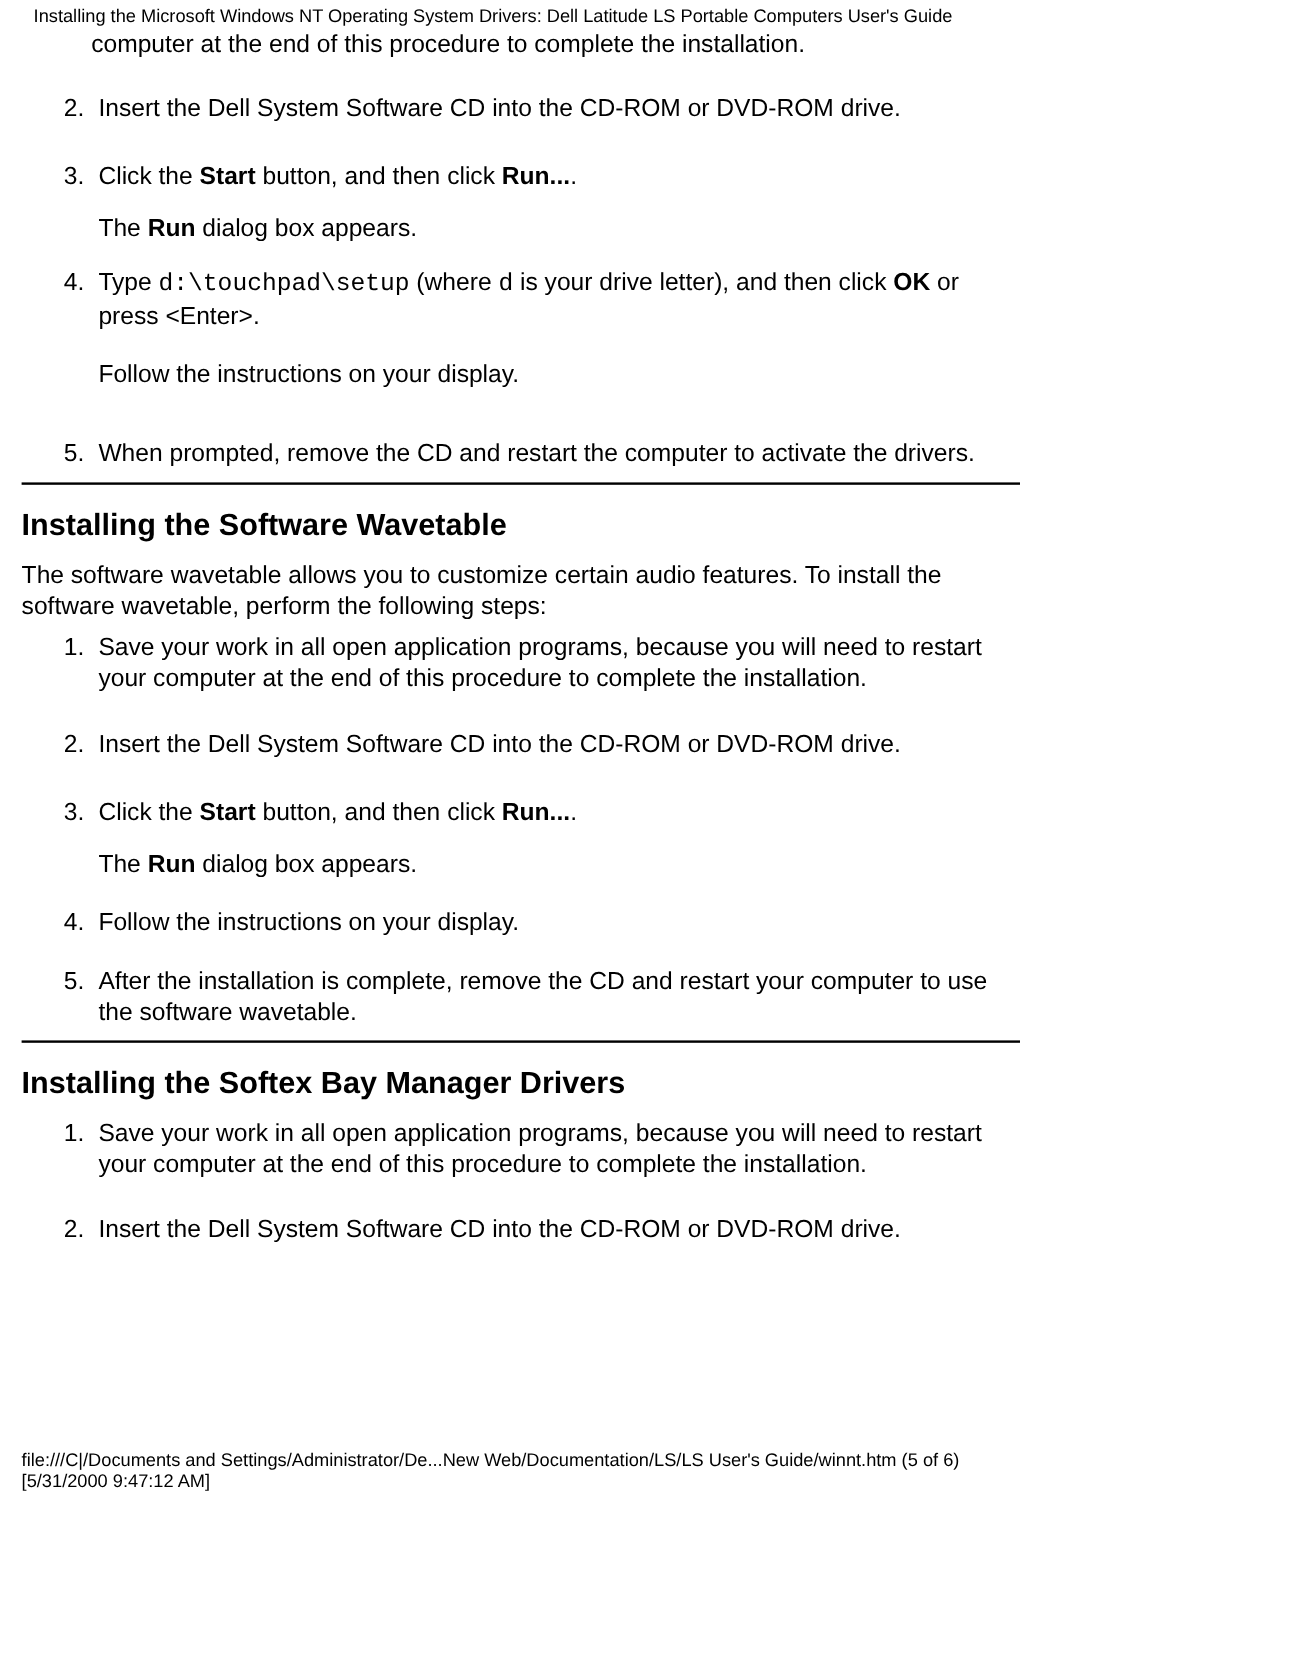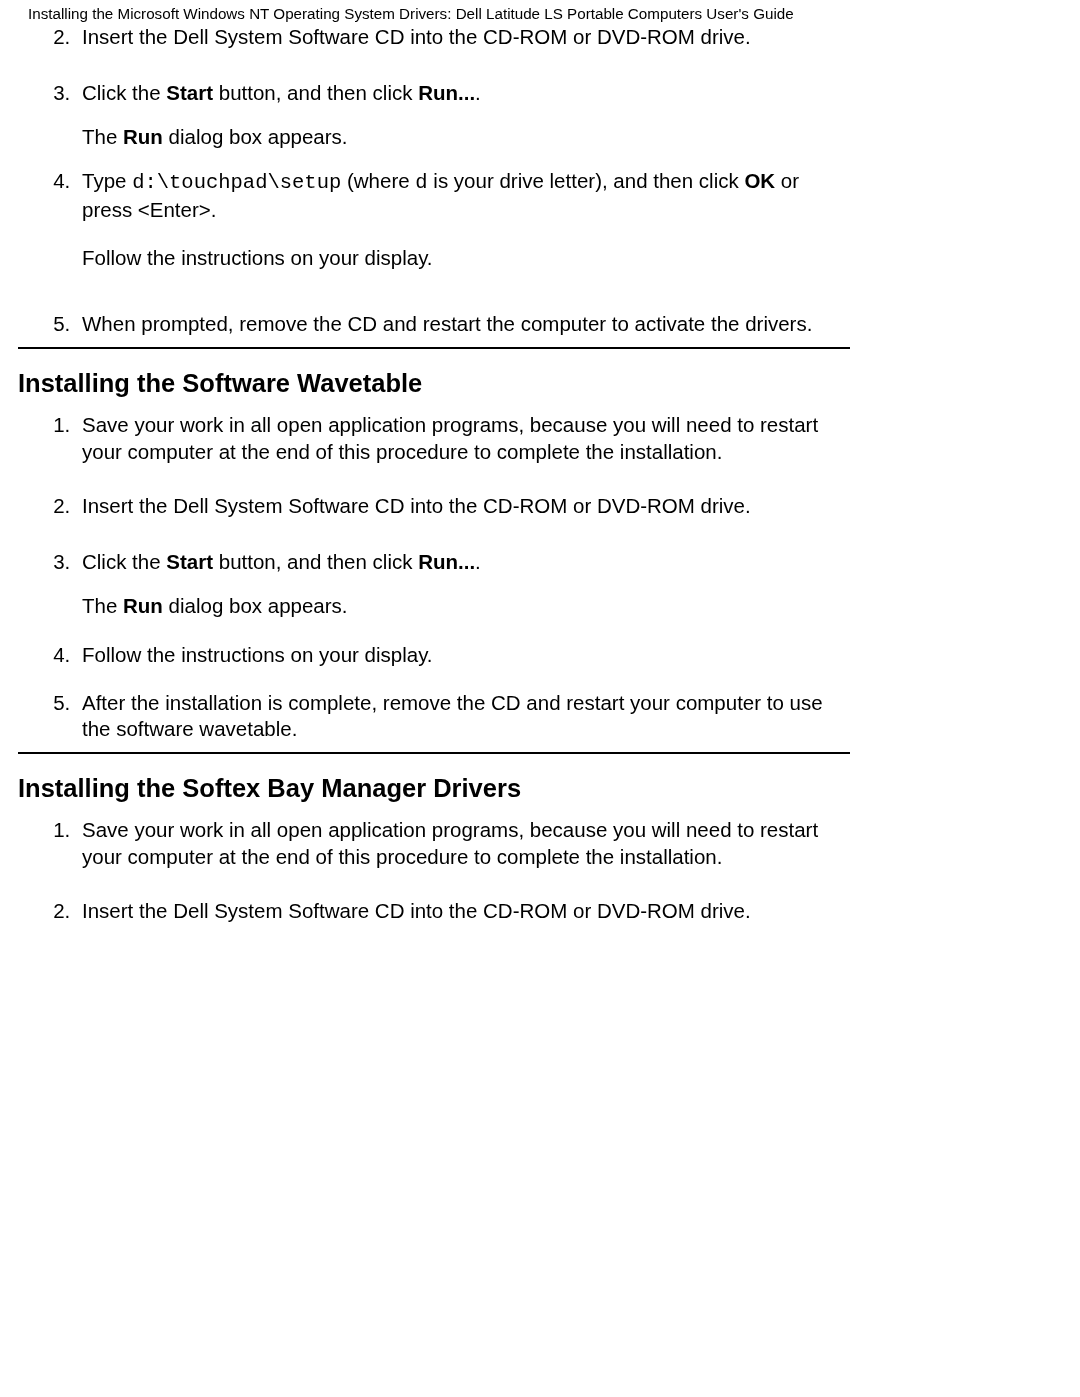--- a/index.html
+++ b/index.html
@@ -63,20 +63,23 @@
   }
 </style>
 </head>
 <body>
 
 <div class="page">
 
   <div class="header-line">Installing the Microsoft Windows NT Operating System Drivers:  Dell Latitude LS Portable Computers User's Guide</div>
 
   <ol class="numbered" start="2" style="margin-top:0;">
+    <li value="1" style="list-style:none; margin-left:-30px; padding-left:30px; margin-bottom:28px;">
+      <span>computer at the end of this procedure to complete the installation.</span>
+    </li>
     <li value="2" style="margin-bottom:30px;">
       <span>Insert the </span><span class="ital">Dell System Software</span><span> CD into the CD-ROM or DVD-ROM drive.</span>
     </li>
     <li value="3">
       <div class="para">
         <span>Click the </span><span class="bold">Start</span><span> button, and then click </span><span class="bold">Run...</span><span>.</span>
       </div>
       <div class="para" style="margin-bottom:0;">
         <span>The </span><span class="bold">Run</span><span> dialog box appears.</span>
       </div>
@@ -90,20 +93,21 @@
       </div>
     </li>
     <li value="5" style="margin-bottom:10px;margin-top:40px;">
       <span>When prompted, remove the CD and restart the computer to activate the drivers.</span>
     </li>
   </ol>
 
   <hr class="rule">
 
   <h2 class="section-heading">Installing the Software Wavetable</h2>
+  <div class="body-text">The software wavetable allows you to customize certain audio features. To install the software wavetable, perform the following steps:</div>
   <ol class="numbered">
     <li style="margin-bottom:28px;">
       <span>Save your work in all open application programs, because you will need to restart your computer at the end of this procedure to complete the installation.</span>
     </li>
     <li style="margin-bottom:30px;">
       <span>Insert the </span><span class="ital">Dell System Software</span><span> CD into the CD-ROM or DVD-ROM drive.</span>
     </li>
     <li>
       <div class="para">
         <span>Click the </span><span class="bold">Start</span><span> button, and then click </span><span class="bold">Run...</span><span>.</span>
@@ -127,13 +131,14 @@
   <h2 class="section-heading">Installing the Softex Bay Manager Drivers</h2>
   <ol class="numbered">
     <li style="margin-bottom:28px;">
       <span>Save your work in all open application programs, because you will need to restart your computer at the end of this procedure to complete the installation.</span>
     </li>
     <li>
       <span>Insert the </span><span class="ital">Dell System Software</span><span> CD into the CD-ROM or DVD-ROM drive.</span>
     </li>
   </ol>
 
+  <div class="footer-line">file:///C|/Documents and Settings/Administrator/De...New Web/Documentation/LS/LS User's Guide/winnt.htm (5 of 6) [5/31/2000 9:47:12 AM]</div>
 </div>
 
 </body></html>

